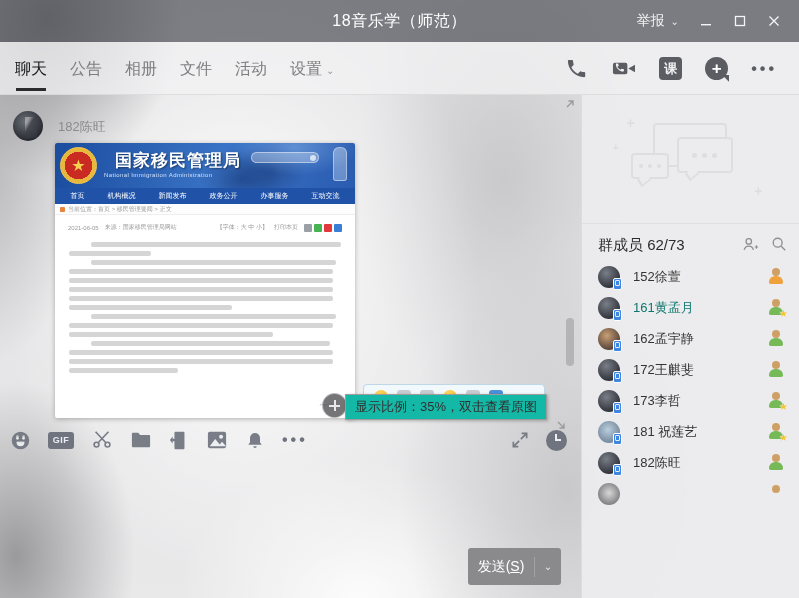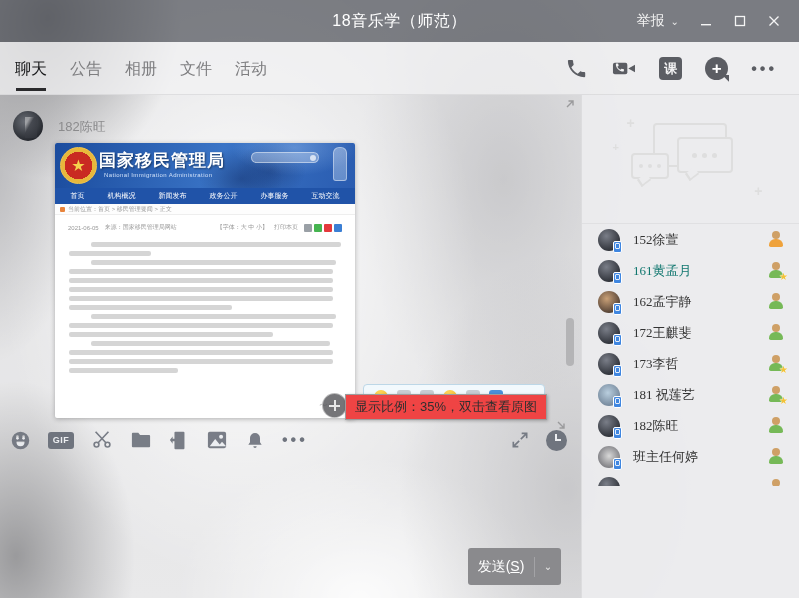--- a/index.html
+++ b/index.html
@@ -64,21 +64,21 @@
   .pv-banner { position:relative; height:45px;
     background:
       radial-gradient(90px 40px at 80% 10%, rgba(150,190,240,.45), transparent 70%),
       radial-gradient(60px 45px at 62% 80%, rgba(20,50,110,.55), transparent 70%),
       radial-gradient(50px 40px at 72% 60%, rgba(25,55,115,.5), transparent 70%),
       linear-gradient(100deg,#1b4c9e,#3a74c6 55%,#2a5cb0);
   }
   .pv-emblem { position:absolute; left:5px; top:4px; width:37px; height:37px; border-radius:50%;
     background:radial-gradient(circle,#c92a22 55%, #e8b83c 56% 72%, #c92a22 73%); border:1px solid #f0c84e;
     display:flex; align-items:center; justify-content:center; color:#f5d24e; font-size:16px; }
-  .pv-site { position:absolute; left:44px; top:6px; color:#fff; font-size:17px; font-weight:bold; letter-spacing:1px;
+  .pv-site { position:absolute; left:60px; top:6px; color:#fff; font-size:17px; font-weight:bold; letter-spacing:1px;
     text-shadow:1px 1px 2px rgba(0,0,0,.45); white-space:nowrap; }
   .pv-site-en { position:absolute; left:49px; top:29px; color:#cfe0f8; font-size:6px; letter-spacing:.4px; white-space:nowrap; }
   .pv-search { position:absolute; right:36px; top:9px; width:68px; height:11px; border-radius:6px;
     background:rgba(255,255,255,.28); border:1px solid rgba(255,255,255,.45); }
   .pv-search::after { content:""; position:absolute; right:2px; top:2px; width:6px; height:6px; border-radius:50%; background:rgba(255,255,255,.7); }
   .pv-bottle { position:absolute; right:8px; top:4px; width:14px; height:34px; border-radius:6px 6px 3px 3px;
     background:linear-gradient(#e9f1fb66,#bcd4f066); border:1px solid rgba(255,255,255,.4); }
   .pv-nav { display:flex; height:16px; background:#2053a8; align-items:center; justify-content:space-around; padding:0 4px; }
   .pv-nav span { color:#fff; font-size:7px; white-space:nowrap; }
   .pv-crumb { height:11px; background:#fdfdfd; border-bottom:1px solid #eee; display:flex; align-items:center; padding:0 5px; }
@@ -101,21 +101,21 @@
   .img-plus::after  { content:""; position:absolute; width:2px; height:11px; background:#e8e8e8; }
 
   
   .react-bar { position:absolute; left:363px; top:289px; width:182px; height:26px; background:#f2f9fd;
     border:1px solid #bdd7e7; border-radius:4px; display:flex; align-items:center; gap:9px; padding:0 10px; z-index:3; }
   .ric { width:14px; height:14px; border-radius:3px; background:#c7ccd1; }
   .ric.round { border-radius:50%; background:radial-gradient(circle at 35% 30%, #ffd95e, #f3b42a); }
   .ric.blue { background:#4a90d9; }
 
   
-  .tooltip { position:absolute; left:345px; top:299px; height:26px; padding:0 9px; background:#ef4444;
+  .tooltip { position:absolute; left:345px; top:299px; height:26px; padding:0 9px; background:#14b8a6;
     border:1px solid #9c9c9c; box-shadow:1px 1px 3px rgba(0,0,0,.25); display:flex; align-items:center; z-index:5; }
   .tooltip span { font-size:13px; color:#2f2f2f; white-space:nowrap; }
 
   
   .vthumb { position:absolute; left:566px; top:223px; width:8px; height:48px; border-radius:4px; background:#b4b4b6; }
   .col-arrow { position:absolute; color:#9a9a9c; }
   .col-arrow.top { left:563px; top:2px; }
   .col-arrow.bottom { left:554px; top:323px; }
 
   
@@ -162,21 +162,21 @@
   .member-list { overflow:hidden; height:262px; }
   .member-row { position:relative; height:31px; display:flex; align-items:center; padding-left:16px; }
   .m-avatar { position:relative; width:22px; height:22px; border-radius:50%; flex:0 0 auto;
     background:radial-gradient(circle at 38% 32%, #7a7e88, #2b2e35 78%); }
   .member-row:nth-child(3) .m-avatar { background:radial-gradient(circle at 40% 35%, #c9a077, #4a3a30 80%); }
   .member-row:nth-child(6) .m-avatar { background:radial-gradient(circle at 45% 40%, #b9cede, #6f8296 80%); }
   .member-row:nth-child(8) .m-avatar { background:radial-gradient(circle at 50% 45%, #d8d8d8, #77777c 80%); }
   .m-badge { position:absolute; right:-2px; bottom:-2px; width:9px; height:12px; background:#3f86e0;
     border:1px solid #fff; border-radius:2px; }
   .m-badge::after { content:""; position:absolute; left:1px; top:1px; right:1px; bottom:3px; border:1px solid rgba(255,255,255,.85); border-radius:1px; }
-  .m-name { font-size:13px; color:#333; margin-left:13px; white-space:nowrap;font-family:Liberation Serif, serif; }
+  .m-name { font-size:13px; color:#333; margin-left:13px; white-space:nowrap; }
   .m-name.red { color:#0f766e; }
   .m-level { position:absolute; right:14px; width:18px; height:17px; }
   .lv-head { position:absolute; left:5px; top:0; width:8px; height:8px; border-radius:50%; background:#cfa066; }
   .lv-body { position:absolute; left:2px; bottom:1px; width:14px; height:8px; border-radius:7px 7px 2px 2px; }
   .lv-body.green { background:#76b957; }
   .lv-body.orange { background:#efa23b; }
   .lv-star { position:absolute; right:-3px; bottom:-3px; font-size:10px; color:#f2c23a;
     text-shadow:0 0 1px #fff,0 0 1px #fff; line-height:10px; }
 
   svg { display:block; }
@@ -211,20 +211,21 @@
     </div>
   </div>
 
   <div class="tabbar">
     <div class="tabs" id="tabs">
         <div class="tab active">聊天</div>
         <div class="tab">公告</div>
         <div class="tab">相册</div>
         <div class="tab">文件</div>
         <div class="tab">活动</div>
+        <div class="tab">设置<span class="dd">⌄</span></div>
       </div>
     <div class="tab-icons">
       <span class="ticon">
         <svg width="23" height="23" viewBox="0 0 24 24" fill="currentColor">
             <path d="M6.6 10.8c1.5 2.9 3.8 5.2 6.7 6.7l2.2-2.2c.3-.3.7-.4 1-.3 1.2.4 2.4.6 3.6.6.6 0 1 .4 1 1V20c0 .6-.4 1-1 1C10.8 21 3 13.2 3 4c0-.6.4-1 1-1h3.4c.6 0 1 .4 1 1 0 1.3.2 2.5.6 3.6.1.4 0 .8-.3 1l-2.1 2.2z"></path>
           </svg>
       </span>
       <span class="ticon">
         <svg width="25" height="23" viewBox="0 0 26 24" fill="currentColor">
             <rect x="2" y="6" width="15" height="12" rx="2"></rect>
@@ -402,20 +403,38 @@
           <div class="dots">
             <i></i>
             <i></i>
             <i></i>
           </div>
         <div class="ni-tail" style="left:6px; bottom:-8px;"></div>
         </div>
     </div>
     <div class="rp-divider"></div>
 
+    <div class="members-head">
+      <span>群成员 62/73</span>
+      <span class="mh-icons">
+        <span>
+          <svg width="17" height="16" viewBox="0 0 20 18" fill="none" stroke="currentColor" stroke-width="1.5">
+              <circle cx="8" cy="6" r="3.2"></circle>
+              <path d="M2.5 16c.8-3 3-4.6 5.5-4.6s4.7 1.6 5.5 4.6"></path>
+              <path d="M15 12.5h4M17 10.5v4" stroke-width="1.3"></path>
+            </svg>
+        </span>
+        <span>
+          <svg width="16" height="16" viewBox="0 0 18 18" fill="none" stroke="currentColor" stroke-width="1.5">
+              <circle cx="7.5" cy="7.5" r="5"></circle>
+              <path d="M11.5 11.5l4.5 4.5"></path>
+            </svg>
+        </span>
+      </span>
+    </div>
 
     <div class="member-list" id="member-list">
         <div class="member-row">
           <div class="m-avatar">
             <span class="m-badge"></span>
           </div>
           <span class="m-name">152徐萱</span>
           <span class="m-level">
             <span class="lv-head"></span>
             <span class="lv-body orange"></span>
@@ -472,30 +491,20 @@
             <span class="lv-head"></span>
             <span class="lv-body green"></span>
             <span class="lv-star">★</span>
           </span>
         </div>
         <div class="member-row">
           <div class="m-avatar">
             <span class="m-badge"></span>
           </div>
           <span class="m-name">182陈旺</span>
-          <span class="m-level">
-            <span class="lv-head"></span>
-            <span class="lv-body green"></span>
-          </span>
-        </div>
-        <div class="member-row">
-          <div class="m-avatar">
-            <span class="m-badge"></span>
-          </div>
-          <span class="m-name">班主任何婷</span>
           <span class="m-level">
             <span class="lv-head"></span>
             <span class="lv-body green"></span>
           </span>
         </div>
         <div class="member-row">
           <div class="m-avatar"></div>
           <span class="m-name"></span>
           <span class="m-level">
             <span class="lv-head"></span>

